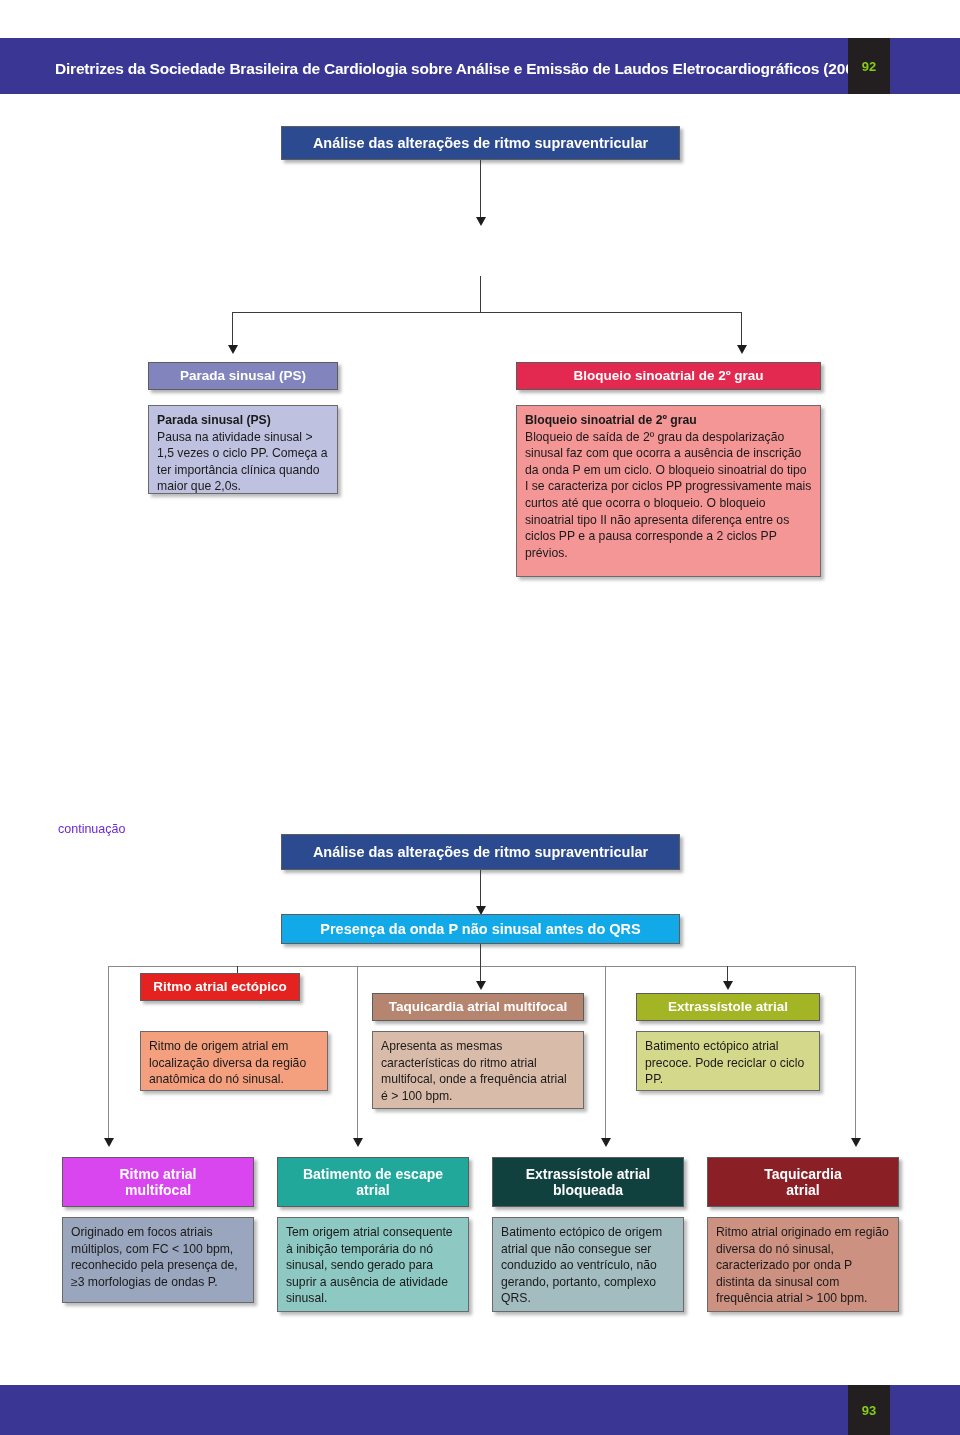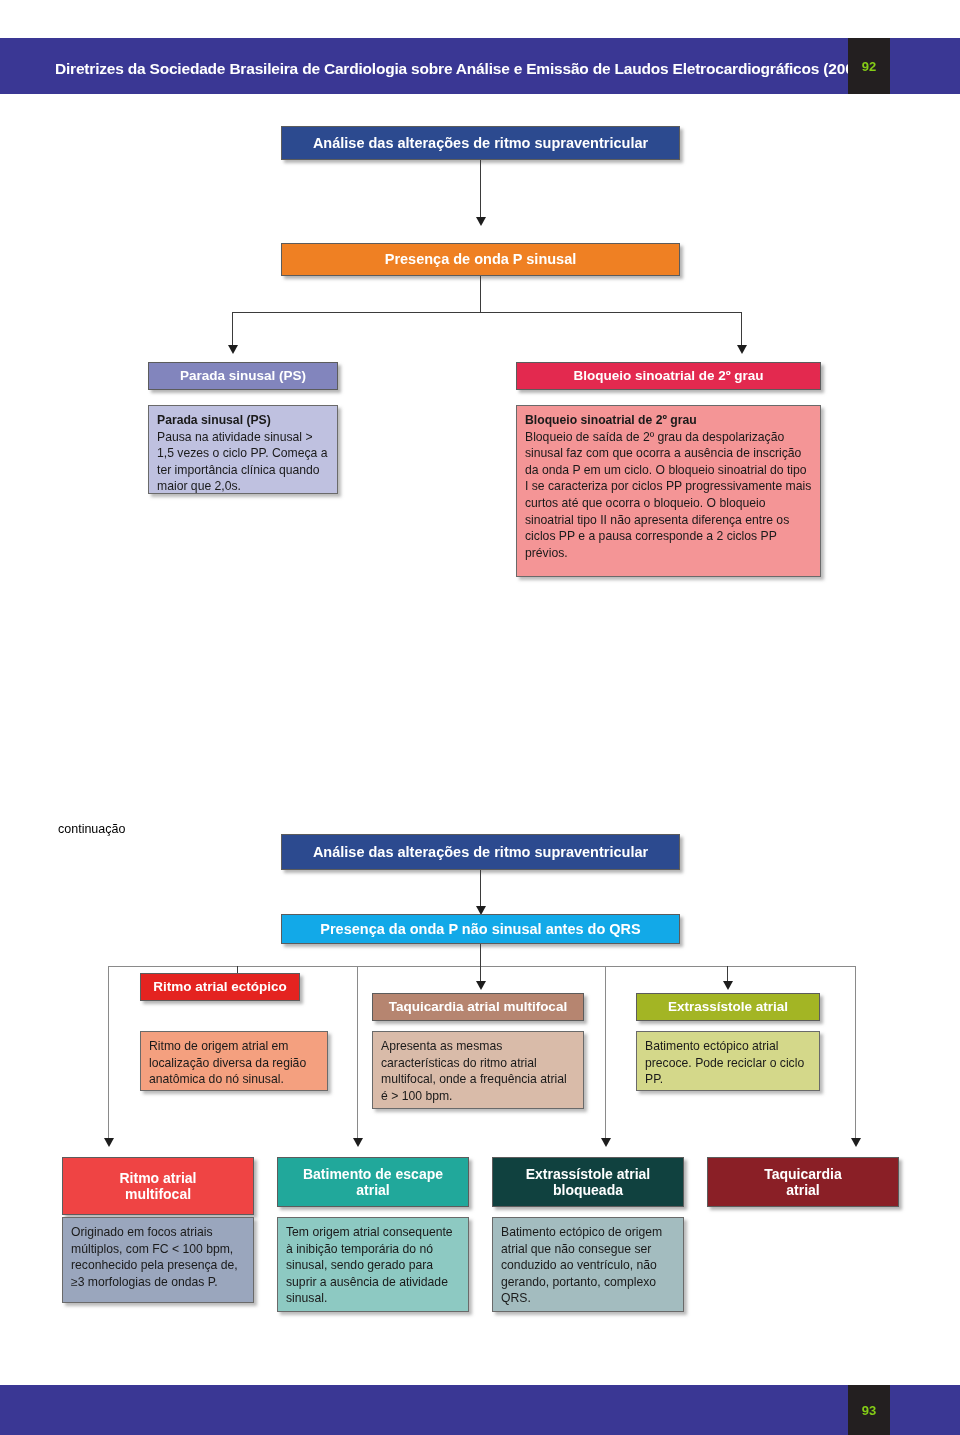--- a/index.html
+++ b/index.html
@@ -81,41 +81,38 @@
     width: 0; height: 0;
     border-left: 5px solid transparent;
     border-right: 5px solid transparent;
     border-top: 9px solid #1d1d1d;
   }
   .glline { background: #8a8a8a; }
 
   .cont-label {
     position: absolute;
     font-size: 12.5px;
-    color: #000000;
+    color: #6d28d9;
   }
 </style>
 </head>
 <body>
 
 <div id="page">
 
   <div class="band" style="top:38px; height:56px;"></div>
   <div class="band-title" style="top:60px; left:55px;">Diretrizes da Sociedade Brasileira de Cardiologia sobre Análise e Emissão de Laudos Eletrocardiográficos (2009)</div>
   <div class="pagebox" style="top:38px; left:848px; width:42px; height:56px;">92</div>
 
   <div class="fbox" style="top:126px; left:281px; width:399px; height:34px; background:#2c4a8f; font-size:14.5px;">
     <span>Análise das alterações de ritmo supraventricular</span>
   </div>
   <div class="vline" style="top:160px; left:480px; height:59px;"></div>
   <div class="arrow" style="top:217px; left:476px;"></div>
 
-  <div class="fbox" style="top:243px; left:281px; width:399px; height:33px; background:#ef8023; font-size:14.5px;">
-    <span>Presença de onda P sinusal</span>
-  </div>
 
   <div class="vline" style="top:276px; left:480px; height:36px;"></div>
   <div class="hline" style="top:312px; left:232px; width:509px;"></div>
   <div class="vline" style="top:312px; left:232px; height:36px;"></div>
   <div class="arrow" style="top:345px; left:228px;"></div>
   <div class="vline" style="top:312px; left:741px; height:36px;"></div>
   <div class="arrow" style="top:345px; left:737px;"></div>
 
   <div class="fbox" style="top:362px; left:148px; width:190px; height:28px; background:#8285bd; font-size:13.5px;">
     <span>Parada sinusal (PS)</span>
@@ -178,21 +175,21 @@
     <span>Apresenta as mesmas características do ritmo atrial multifocal, onde a frequência atrial é &gt; 100 bpm.</span>
   </div>
 
   <div class="fbox" style="top:993px; left:636px; width:184px; height:28px; background:#a3b524; font-size:13.5px;">
     <span>Extrassístole atrial</span>
   </div>
   <div class="dbox" style="top:1031px; left:636px; width:184px; height:60px; background:#d4d88a;">
     <span>Batimento ectópico atrial precoce. Pode reciclar o ciclo PP.</span>
   </div>
 
-  <div class="fbox twoline" style="top:1157px; left:62px; width:192px; height:58px; background:#ef4444; font-size:14px;">
+  <div class="fbox twoline" style="top:1157px; left:62px; width:192px; height:50px; background:#d946ef; font-size:14px;">
     <span>Ritmo atrial</span>
     <span>multifocal</span>
   </div>
   <div class="dbox" style="top:1217px; left:62px; width:192px; height:86px; background:#9aa6bd;">
     <span>Originado em focos atriais múltiplos, com FC &lt; 100 bpm, reconhecido pela presença de, ≥3 morfologias de ondas P.</span>
   </div>
 
   <div class="fbox twoline" style="top:1157px; left:277px; width:192px; height:50px; background:#21a89b; font-size:14px;">
     <span>Batimento de escape</span>
     <span>atrial</span>
@@ -206,17 +203,20 @@
     <span>bloqueada</span>
   </div>
   <div class="dbox" style="top:1217px; left:492px; width:192px; height:95px; background:#a3bcbf;">
     <span>Batimento ectópico de origem atrial que não consegue ser conduzido ao ventrículo, não gerando, portanto, complexo QRS.</span>
   </div>
 
   <div class="fbox twoline" style="top:1157px; left:707px; width:192px; height:50px; background:#8a1f26; font-size:14px;">
     <span>Taquicardia</span>
     <span>atrial</span>
   </div>
+  <div class="dbox" style="top:1217px; left:707px; width:192px; height:95px; background:#cd9181;">
+    <span>Ritmo atrial originado em região diversa do nó sinusal, caracterizado por onda P distinta da sinusal com frequência atrial &gt; 100 bpm.</span>
+  </div>
 
   <div class="band" style="top:1385px; height:50px;"></div>
   <div class="pagebox" style="top:1385px; left:848px; width:42px; height:50px;">93</div>
 
 </div>
 
 </body></html>

